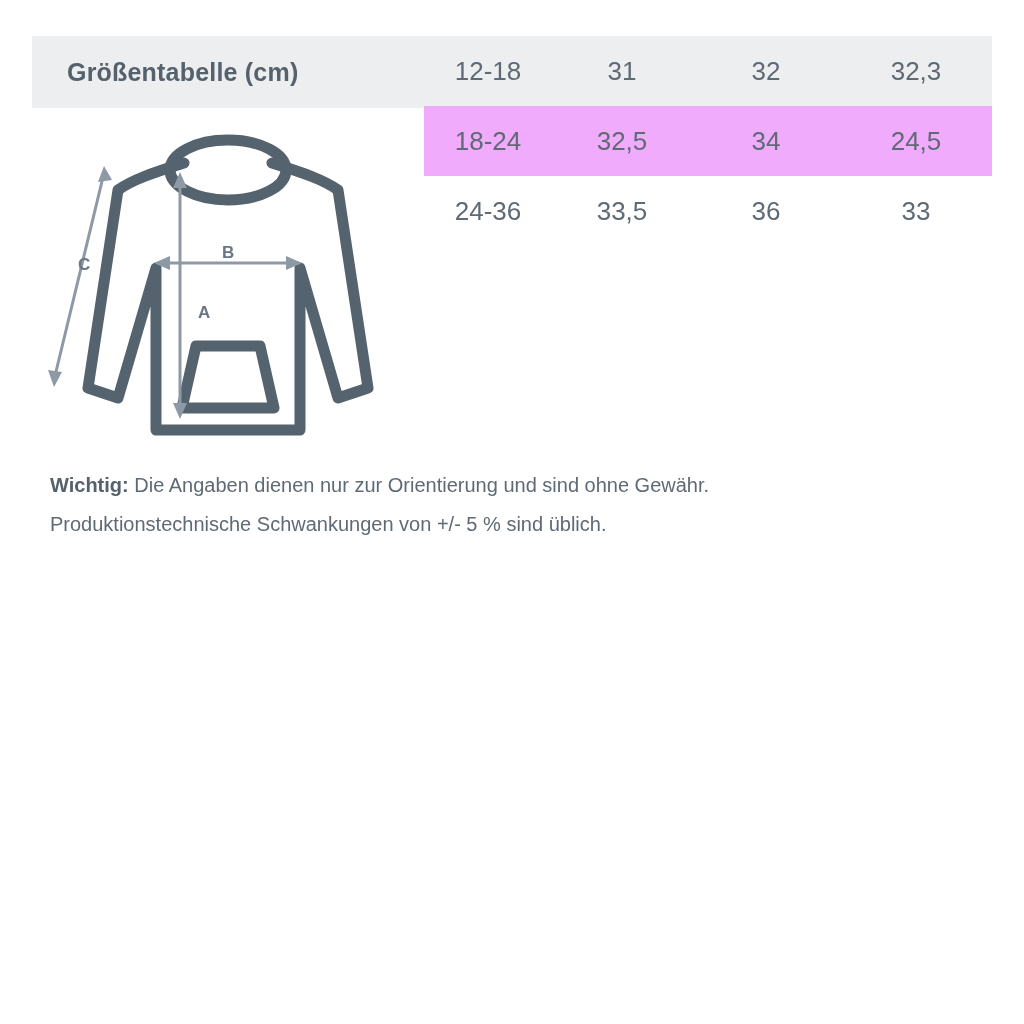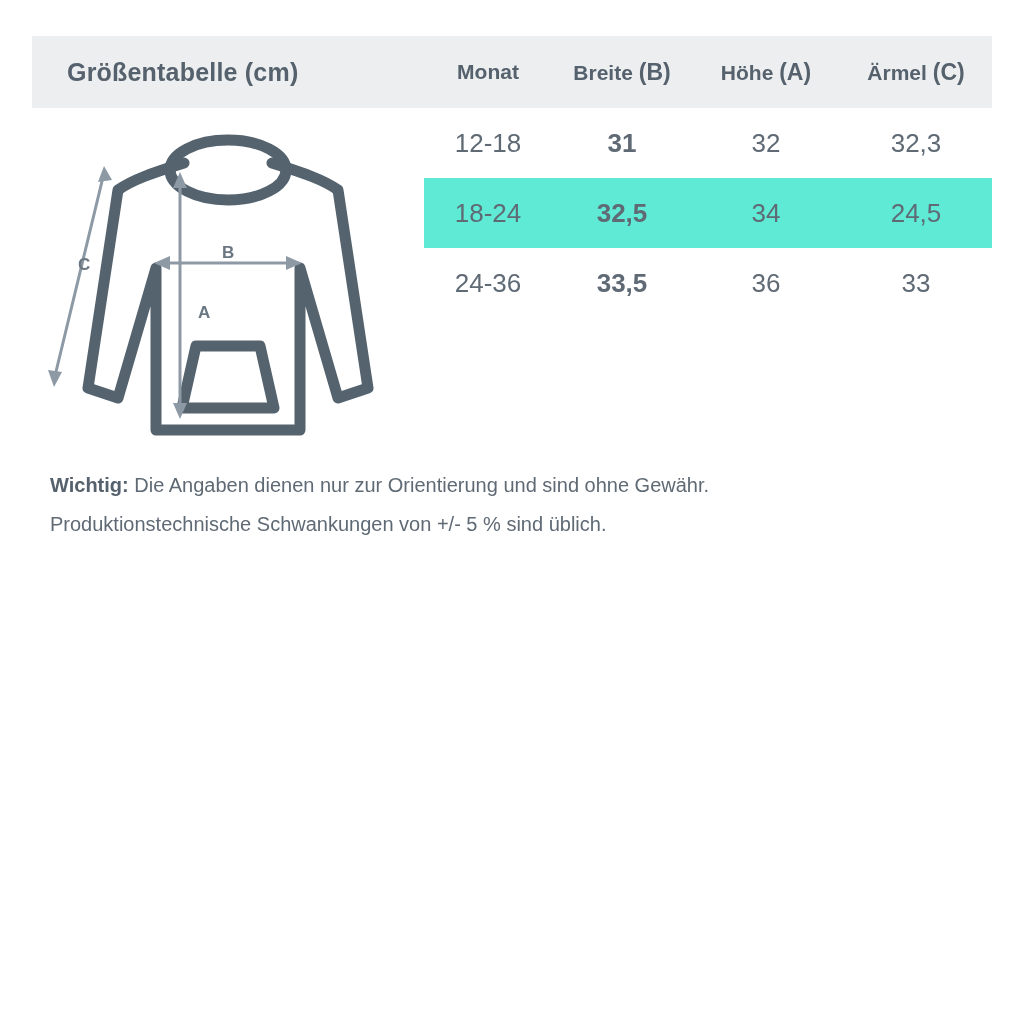--- a/index.html
+++ b/index.html
@@ -51,34 +51,34 @@
   }
   .row {
     display: flex;
     height: 70px;
     align-items: center;
   }
   .row.head {
     height: 72px;
   }
   .row.alt {
-    background: #5eead4;
+    background: #f0abfc;
   }
   .cell {
     text-align: center;
     font-size: 26px;
     color: #5f6a75;
   }
   .row.head .cell {
     font-size: 21px;
     font-weight: bold;
     color: #55616c;
   }
   .c-monat { width: 128px; }
-  .c-breite { width: 140px; font-weight: bold; }
+  .c-breite { width: 140px; }
   .c-hoehe  { width: 148px; }
   .c-aermel { width: 152px; }
 
   .unit-big {
     font-size: 23px;
   }
 
   
   .illustration {
     position: absolute;
@@ -107,37 +107,20 @@
 <body>
 
 <div class="page">
 
   <div class="header-band"></div>
 
   <div class="title">Größentabelle (cm)</div>
 
   <div class="table">
 
-    <div class="row head">
-      <div class="cell c-monat">
-        <span>Monat</span>
-      </div>
-      <div class="cell c-breite">
-        <span>Breite</span>
-        <span class="unit-big">(B)</span>
-      </div>
-      <div class="cell c-hoehe">
-        <span>Höhe</span>
-        <span class="unit-big">(A)</span>
-      </div>
-      <div class="cell c-aermel">
-        <span>Ärmel</span>
-        <span class="unit-big">(C)</span>
-      </div>
-    </div>
 
     <div class="row">
       <div class="cell c-monat">12-18</div>
       <div class="cell c-breite">31</div>
       <div class="cell c-hoehe">32</div>
       <div class="cell c-aermel">32,3</div>
     </div>
 
     <div class="row alt">
       <div class="cell c-monat">18-24</div>

